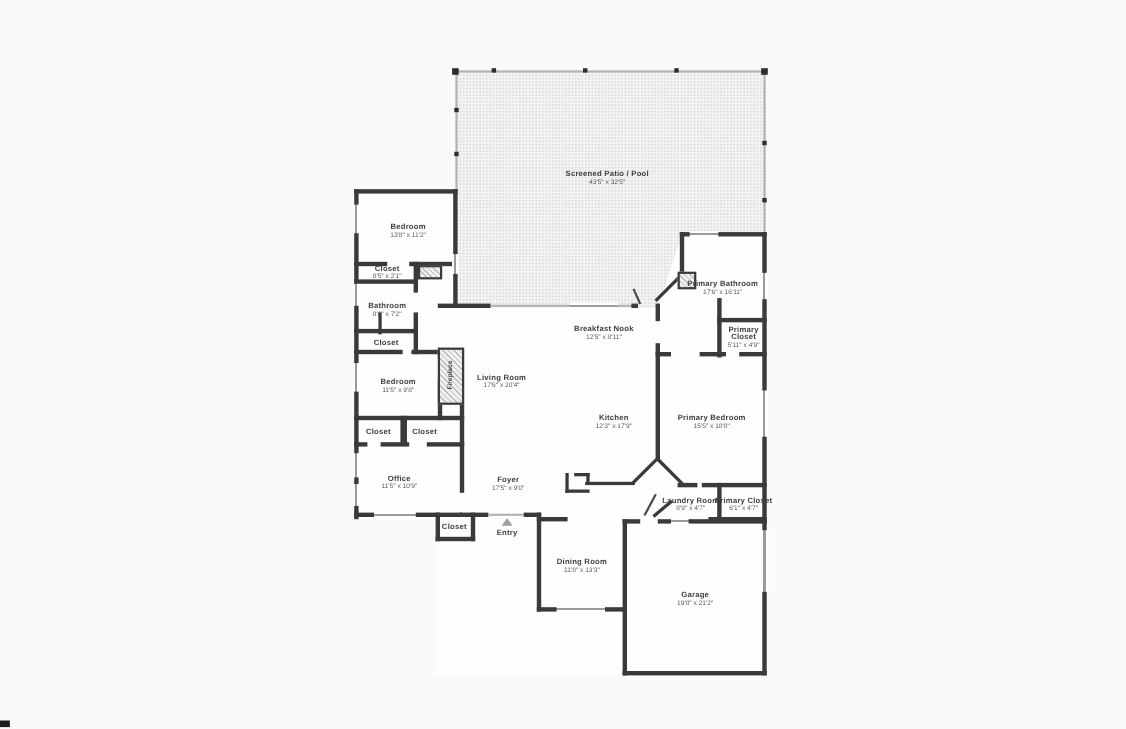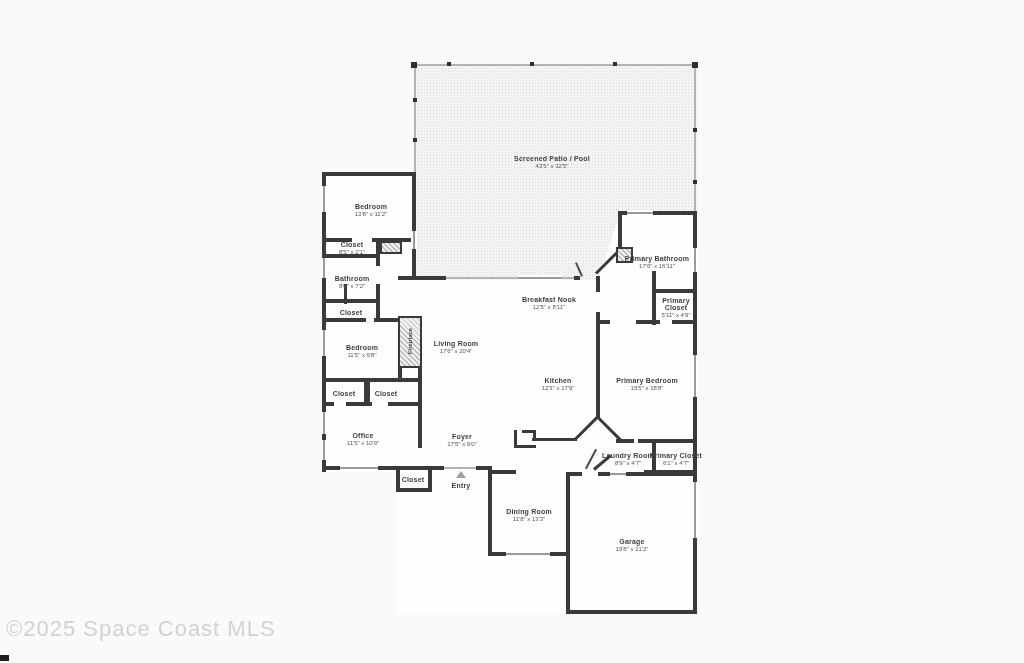--- a/index.html
+++ b/index.html
@@ -221,15 +221,14 @@
   </div>
   <div class="lbl" style="left:529px;top:515px">
     <div class="nm">Dining Room</div>
     <div class="dm">11'8" x 13'3"</div>
   </div>
   <div class="lbl" style="left:632px;top:545px">
     <div class="nm">Garage</div>
     <div class="dm">19'8" x 21'2"</div>
   </div>
 
-  <div id="watermark">©2025 Space Coast MLS</div>
   <div id="corner-mark"></div>
 </div>
 
 </body></html>

